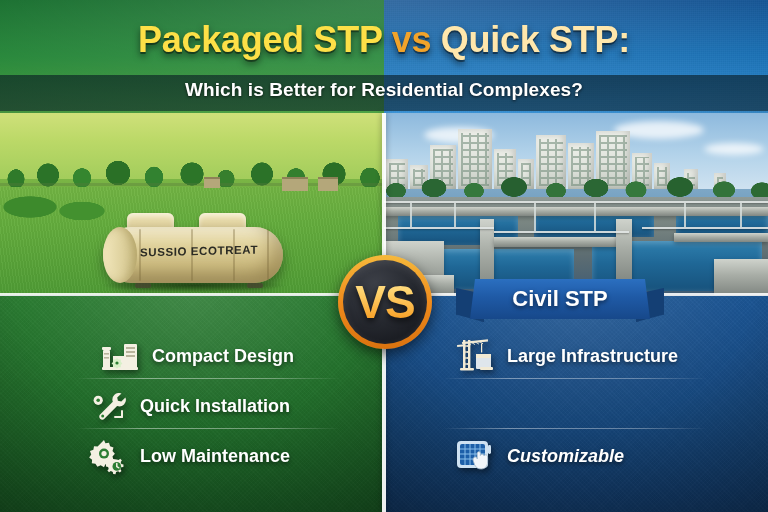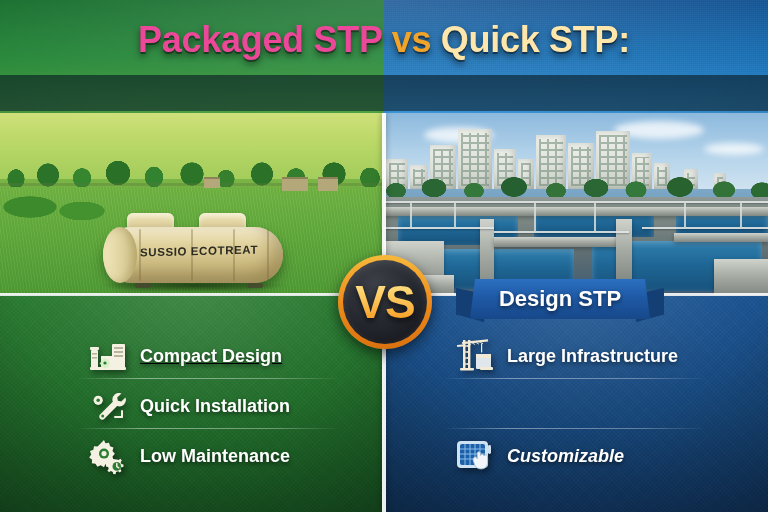--- a/index.html
+++ b/index.html
@@ -26,21 +26,21 @@
       repeating-linear-gradient(90deg, rgba(255,255,255,.04) 0 1px, rgba(0,0,0,.05) 1px 2px);}
   .hdr-vig{position:absolute;inset:0;
     background:radial-gradient(120% 180% at 50% 0%, rgba(255,255,255,.16) 0%, rgba(0,0,0,0) 55%, rgba(0,0,0,.30) 100%);}
 
   .title{
     position:absolute;left:0;top:18px;width:768px;text-align:center;
     font-size:36px;font-weight:bold;letter-spacing:-.3px;line-height:44px;
     white-space:nowrap;z-index:6;
     text-shadow:0 2px 0 rgba(0,0,0,.40),0 4px 7px rgba(0,0,0,.55);
   }
-  .t-white{color:#ec4899;}
+  .t-white{color:#fde047;}
   .t-vs{color:#f2a32a;}
   .t-cream{color:#ffe7ac;}
 
   .sub-band{position:absolute;left:0;top:75px;width:768px;height:36px;
     background:linear-gradient(180deg, rgba(8,26,34,.62) 0%, rgba(10,30,40,.58) 100%);z-index:5;}
   .subtitle{position:absolute;left:0;top:79px;width:768px;text-align:center;
     font-size:19px;font-weight:bold;color:#ffffff;letter-spacing:.1px;white-space:nowrap;z-index:7;
     text-shadow:0 1px 3px rgba(0,0,0,.7);}
 
   
@@ -194,20 +194,21 @@
     <div class="header-right">
         <div class="hdr-tex"></div>
       </div>
     <div class="hdr-vig"></div>
   </div>
 
   <div class="sub-band"></div>
 
   <div class="title"><span class="t-white">Packaged STP </span><span class="t-vs">vs</span><span class="t-cream"> Quick STP:</span></div>
 
+  <div class="subtitle">Which is Better for Residential Complexes?</div>
 
   <div class="photos">
 
     <div class="ph-left">
       <div class="pl-sky"></div>
       <div class="pl-trees"></div>
       <div class="pl-field"></div>
       <div class="pl-grass-tex"></div>
       <div class="pl-farline"></div>
       <div class="pl-shrub"></div>
@@ -292,21 +293,21 @@
   <div class="panel panel-left">
     <div class="panel-tex"></div>
     <div class="panel-vig"></div>
   </div>
 
   <div class="panel panel-right">
     <div class="panel-tex"></div>
     <div class="panel-vig"></div>
   </div>
 
-  <div class="feat" style="left:88px;top:336px;text-decoration:underline;">
+  <div class="feat" style="left:100px;top:336px;">
     <svg class="ficon" viewBox="0 0 40 40">
       <g fill="#f4f0e2">
         <rect x="3" y="14" width="7" height="18" rx="1"></rect>
         <rect x="2" y="11" width="9" height="3" rx="1"></rect>
         <rect x="13" y="20" width="11" height="12"></rect>
         <rect x="24" y="8" width="13" height="24" rx="1"></rect>
         <rect x="2" y="31" width="36" height="3" rx="1"></rect>
       </g>
       <g fill="#b9b49c">
         <rect x="26" y="11" width="9" height="2"></rect>
@@ -388,21 +389,21 @@
       <rect x="33" y="9" width="3" height="9" rx="1.4" fill="#cfe2f2"></rect>
       <path d="M18 24c0-2 1-3 2.4-3 1.2 0 1.8.9 1.8 2v-5.6c0-1 .7-1.7 1.6-1.7s1.6.7 1.6 1.7v2.1c.3-.8 1-1.3 1.8-1.3.9 0 1.6.6 1.8 1.5.4-.6 1-.9 1.7-.9 1.1 0 1.9.8 1.9 2.1V26c0 4.2-2.6 7-6.4 7-3.3 0-5-1.3-6.6-4.2z" fill="#f2f6fa" stroke="#9fb6c9" stroke-width=".8"></path>
     </svg>
     <span class="flabel">Customizable</span>
   </div>
 
   <div class="ribbon">
     <div class="rb-tail-l"></div>
     <div class="rb-tail-r"></div>
     <div class="rb-main"></div>
-    <div class="rb-text">Design STP</div>
+    <div class="rb-text">Civil STP</div>
   </div>
 
   <div class="vs">
     <div class="vs-ring"></div>
     <div class="vs-disc"></div>
     <div class="vs-text">VS</div>
   </div>
 
 </div>
 

